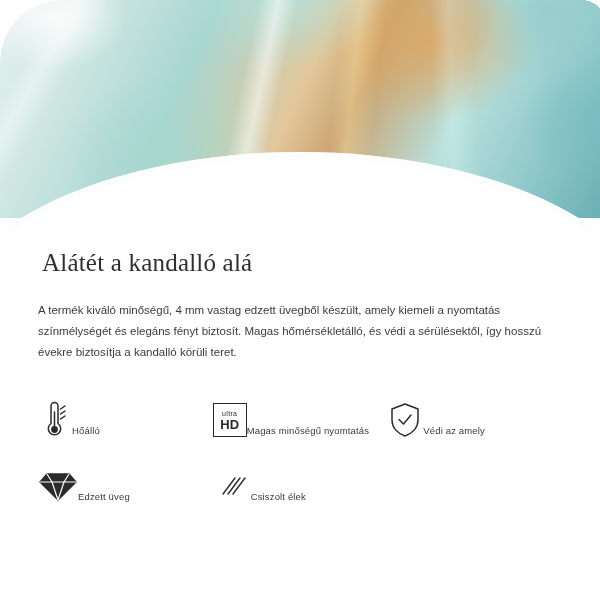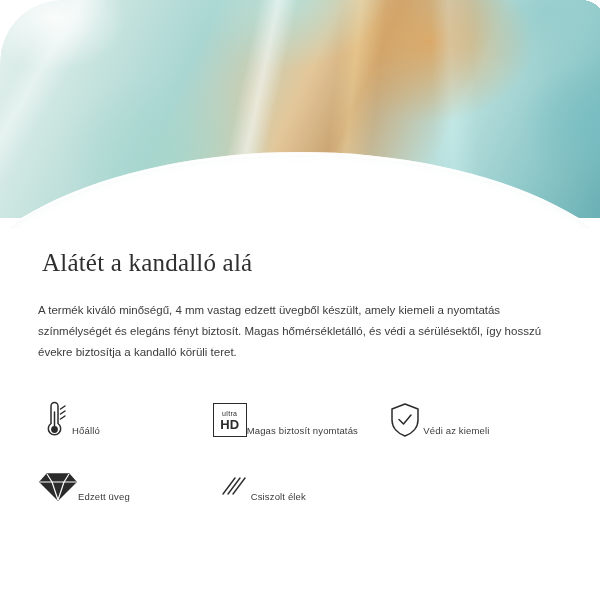--- a/index.html
+++ b/index.html
@@ -210,31 +210,31 @@
         <div class="feature-label">Hőálló</div>
       </div>
 
       <div class="feature">
         <div class="feature-icon">
           <div class="ultrahd">
             <span class="u1">ultra</span>
             <span class="u2">HD</span>
           </div>
         </div>
-        <div class="feature-label">Magas biztosít nyomtatás</div>
+        <div class="feature-label">Magas minőségű nyomtatás</div>
       </div>
 
       <div class="feature">
         <div class="feature-icon">
           <svg width="36" height="40" viewBox="0 0 36 40" fill="none" stroke="#2b2b2b" stroke-width="1.5" stroke-linejoin="round" stroke-linecap="round">
             <path d="M18 4 L31 9 V20 C31 28 25 33.5 18 36 C11 33.5 5 28 5 20 V9 Z"></path>
             <polyline points="12,19.5 16.5,24 24,15"></polyline>
           </svg>
         </div>
-        <div class="feature-label">Védi az kiemeli</div>
+        <div class="feature-label">Védi az amely</div>
       </div>
 
       <div class="feature">
         <div class="feature-icon">
           <svg width="40" height="36" viewBox="0 0 40 36" fill="none" stroke="#2b2b2b" stroke-width="1.4" stroke-linejoin="round">
             <path d="M9 6 H31 L38 14 L20 32 L2 14 Z" fill="#2b2b2b" stroke="#2b2b2b"></path>
             <path d="M2 14 H38" stroke="#ffffff" stroke-width="1.2"></path>
             <path d="M9 6 L14 14 L20 32" stroke="#ffffff" stroke-width="1.2"></path>
             <path d="M31 6 L26 14 L20 32" stroke="#ffffff" stroke-width="1.2"></path>
           </svg>

